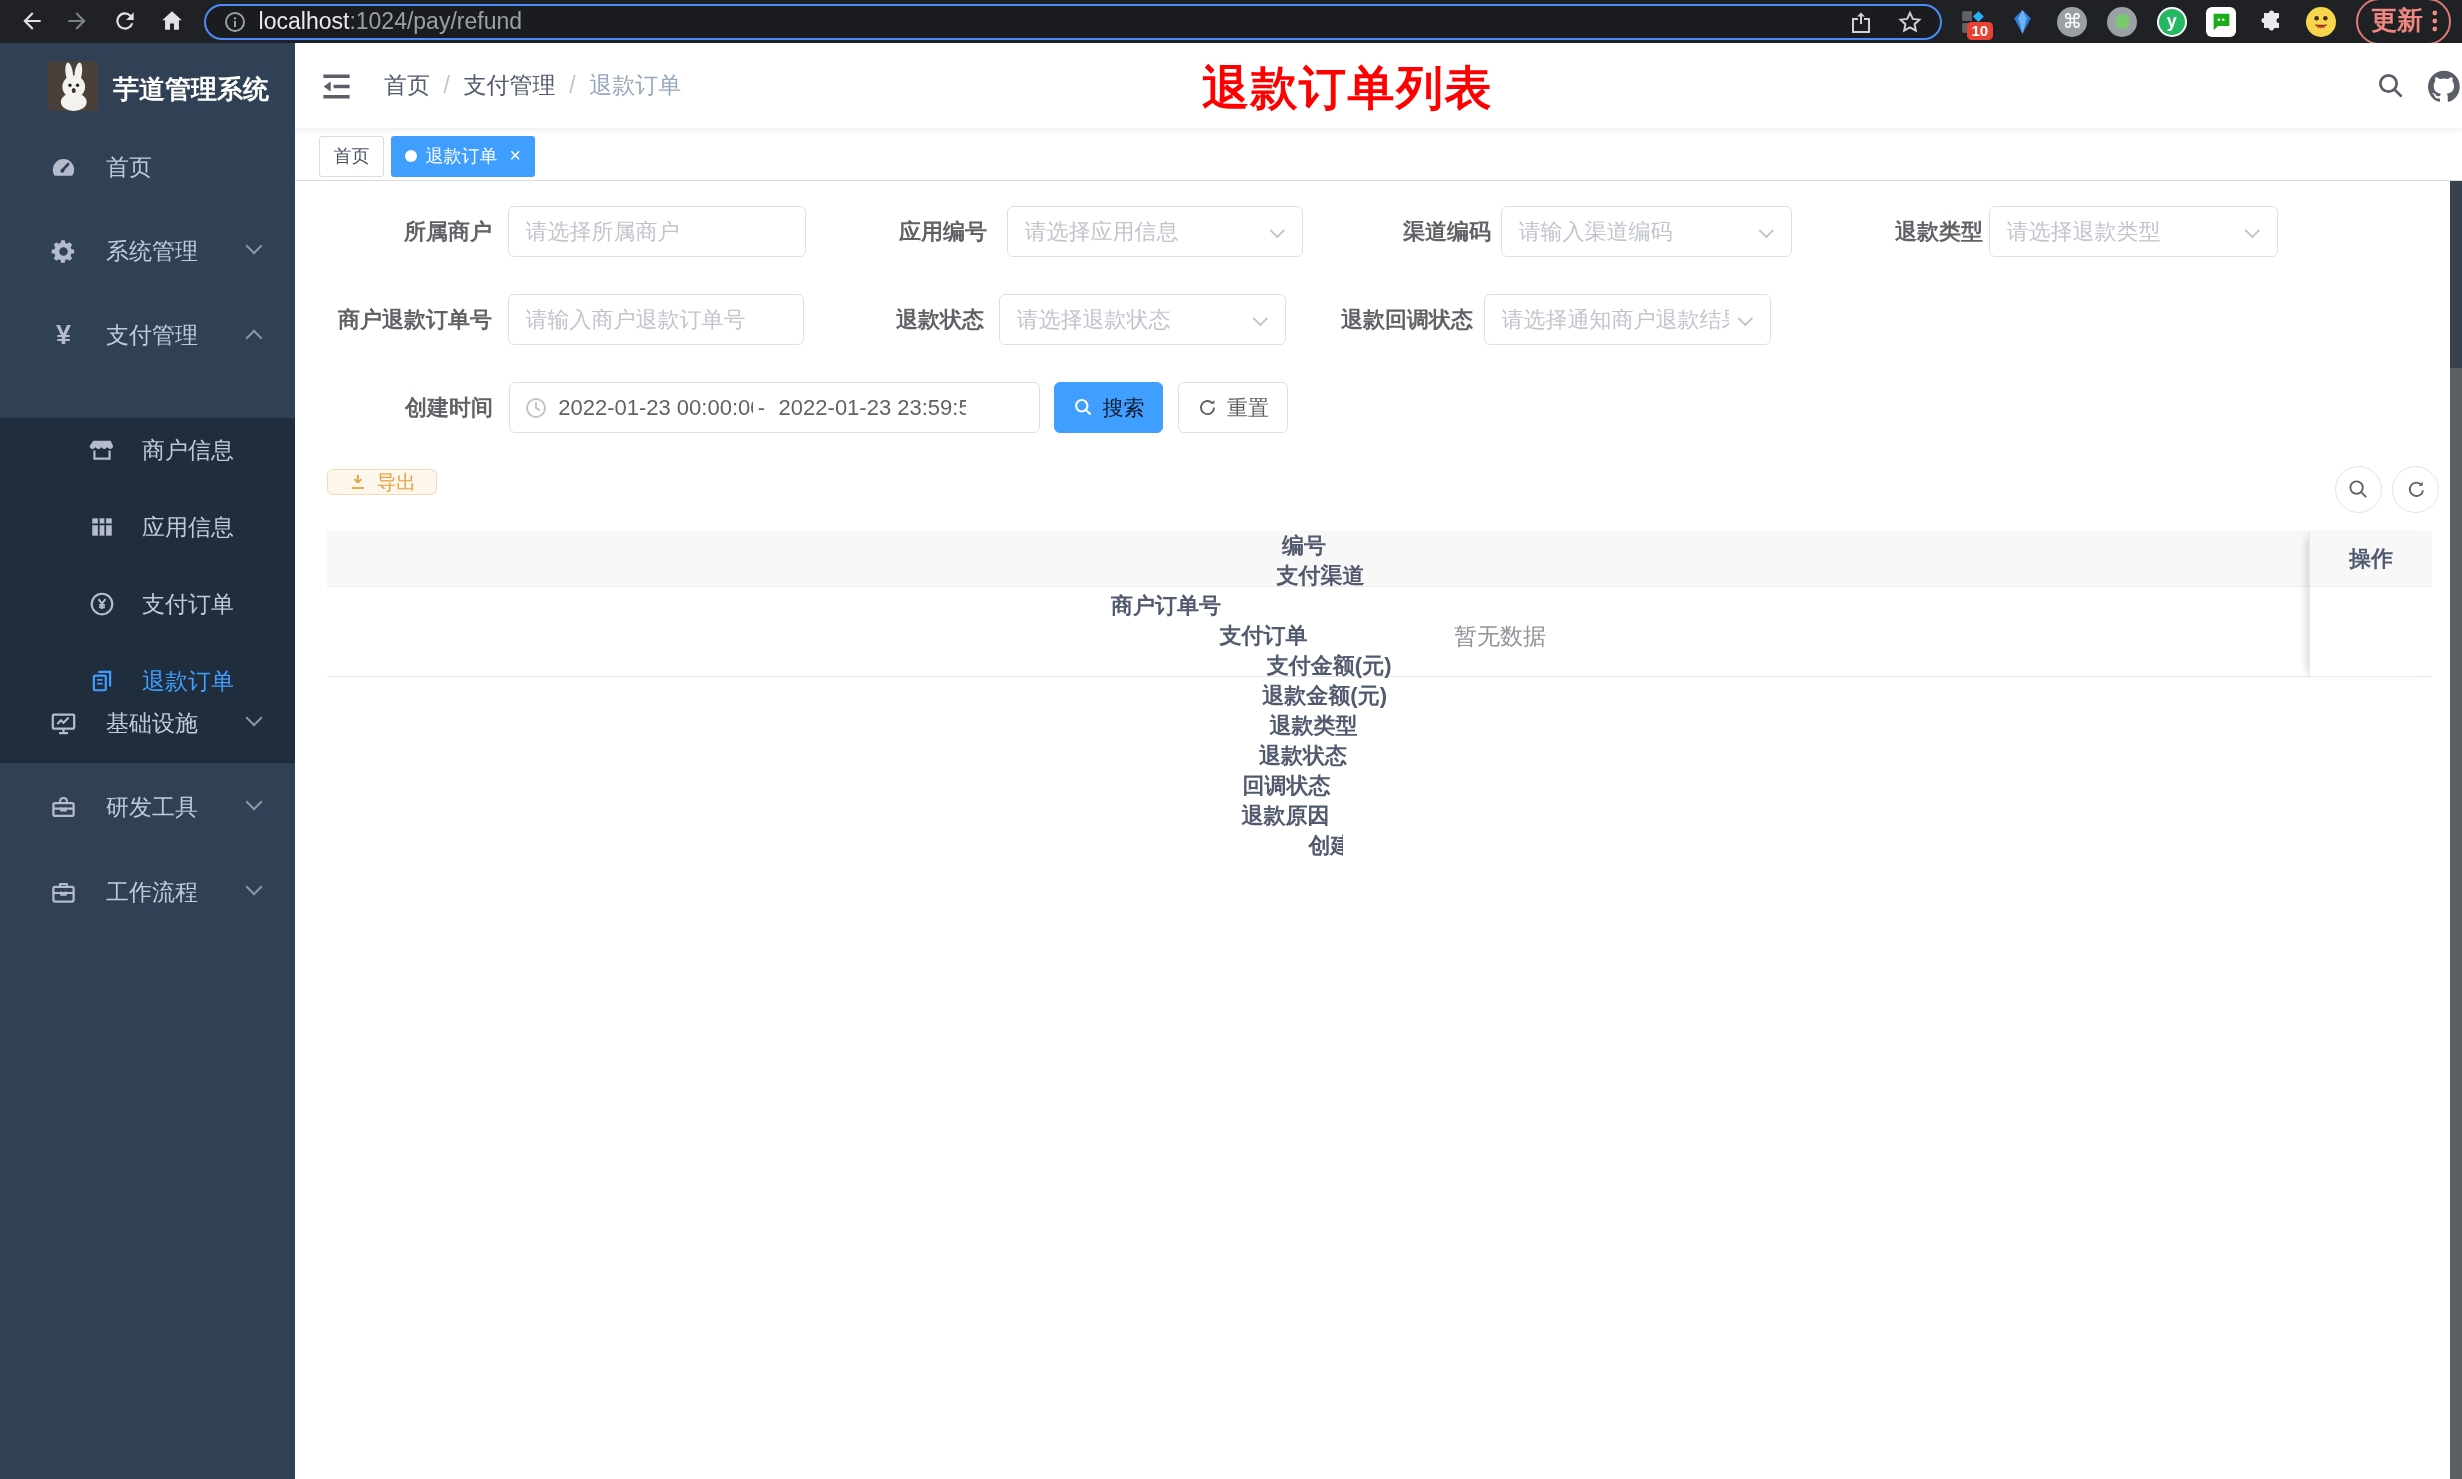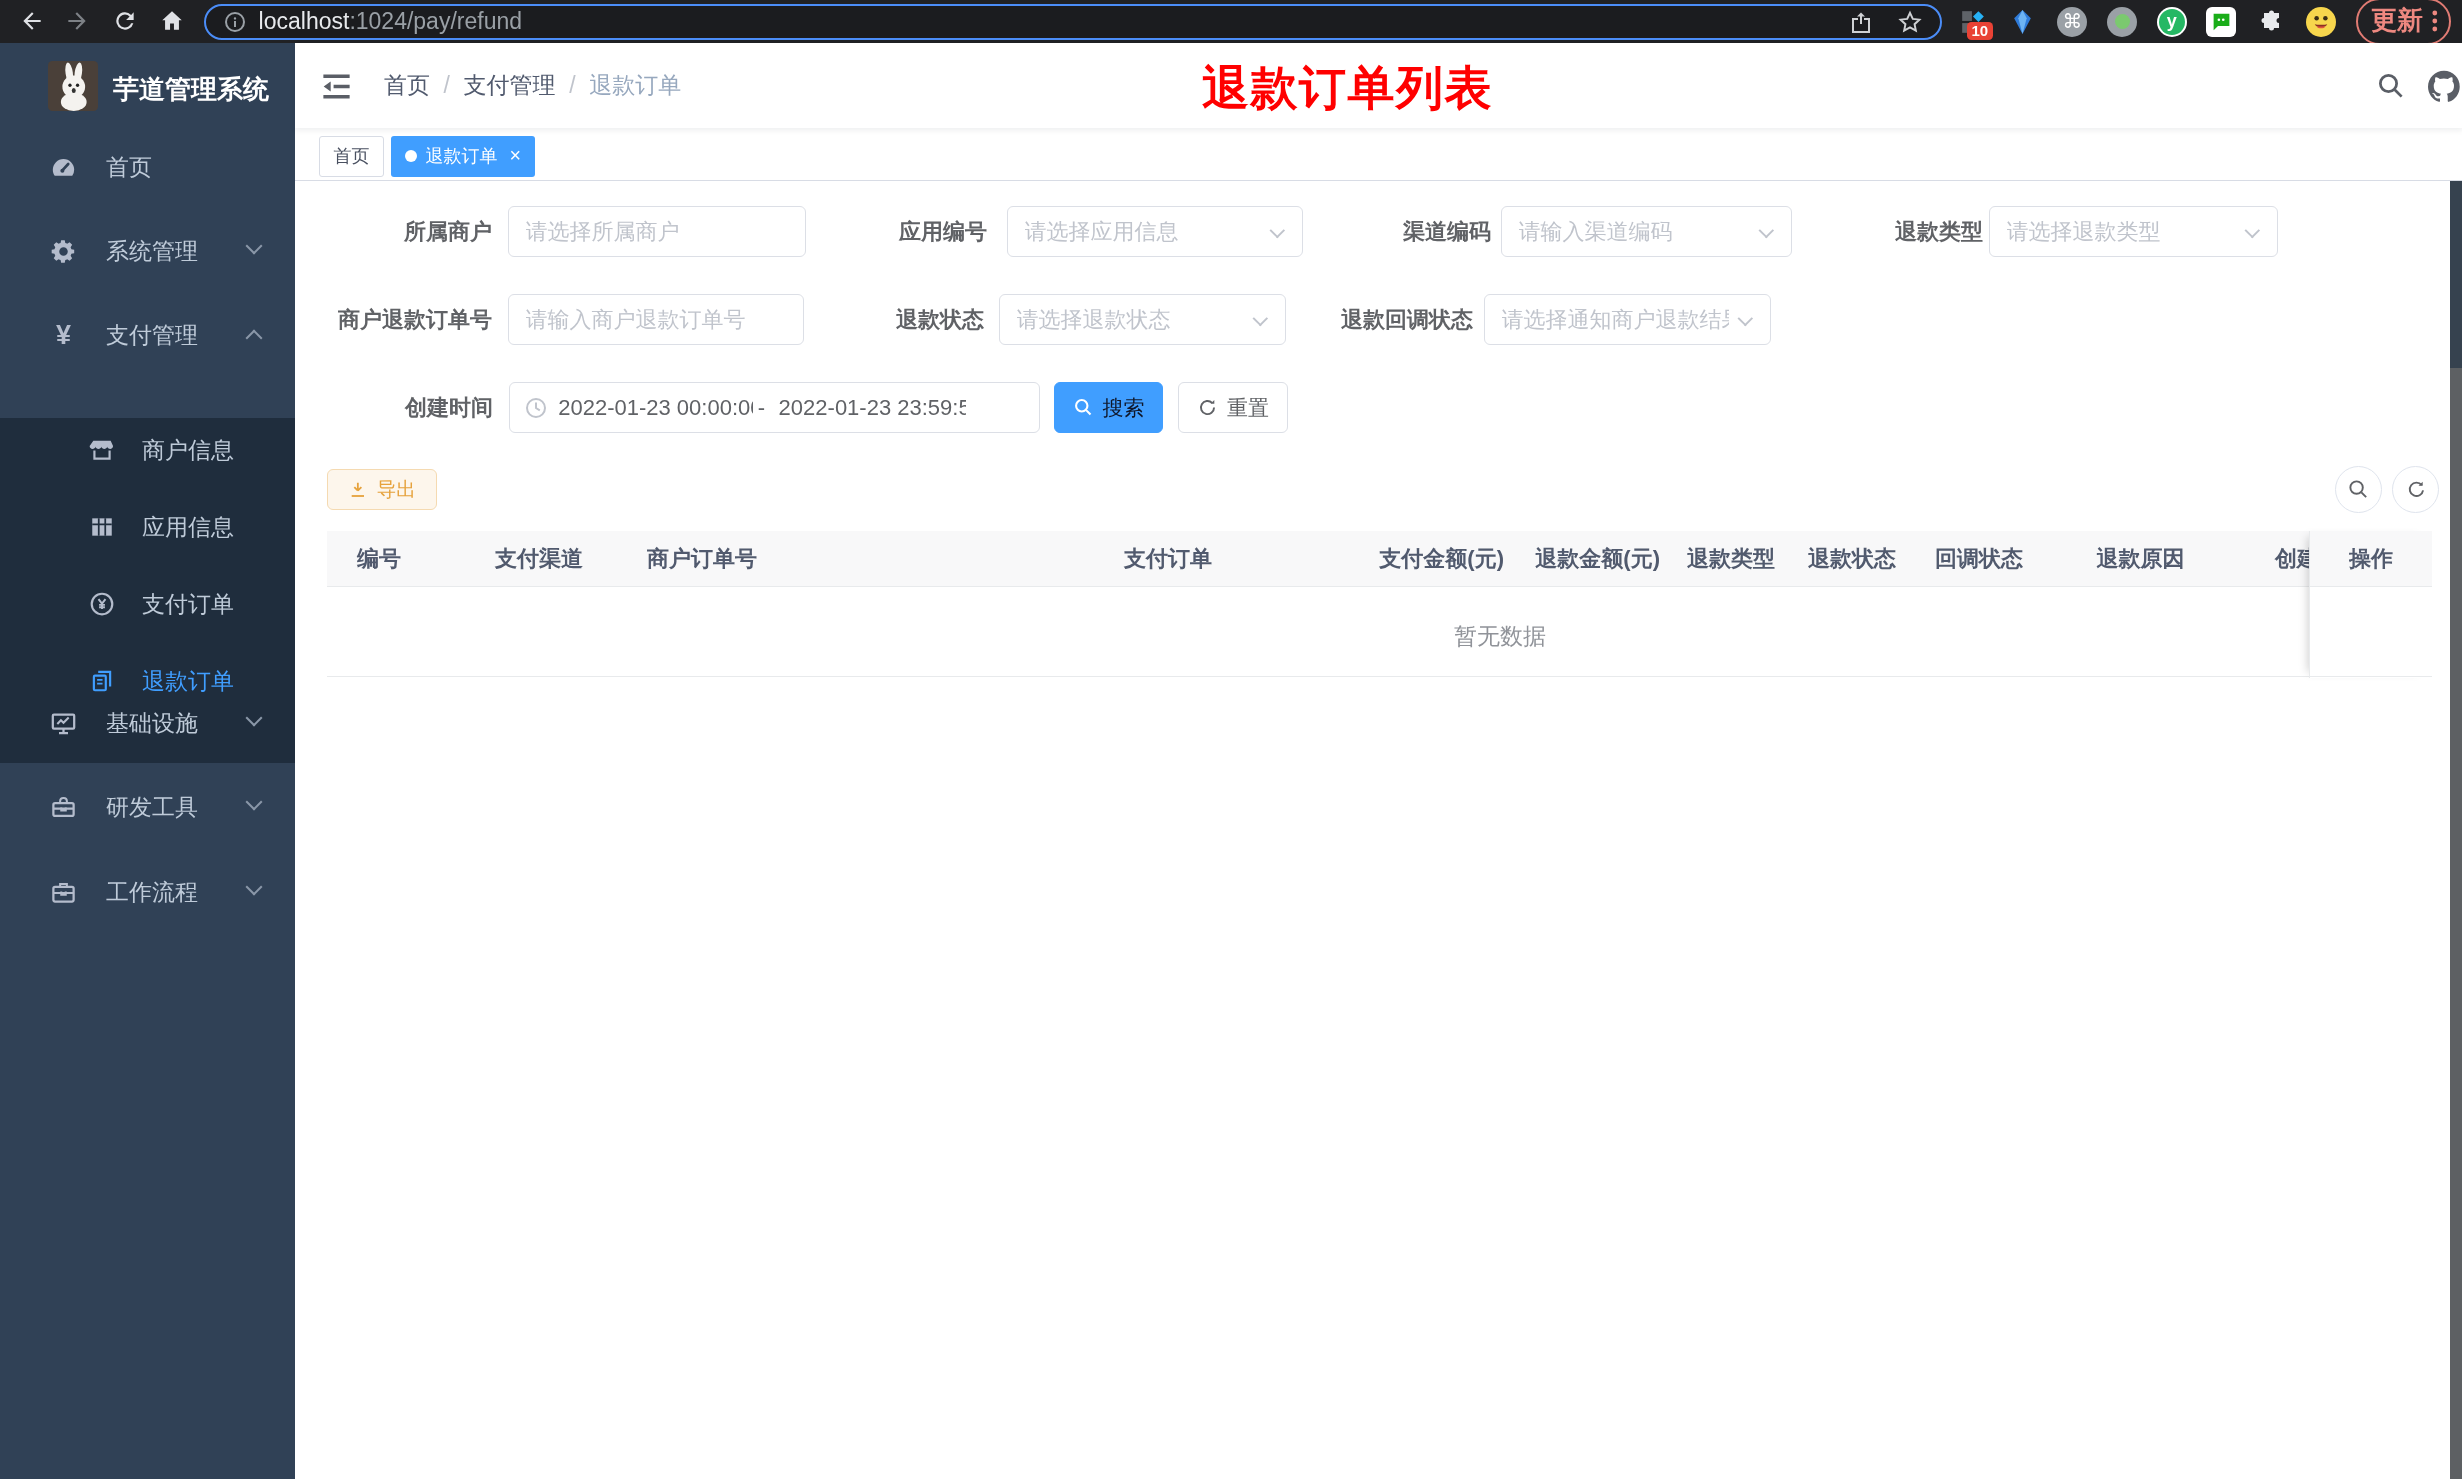--- a/index.html
+++ b/index.html
@@ -51,21 +51,21 @@
   .ph { color:#c0c4cc; overflow:hidden; white-space:nowrap; }
   .selchev { width:10.6px; height:10.6px; border-right:2.3px solid #c0c4cc; border-bottom:2.3px solid #c0c4cc; transform:rotate(45deg); position:absolute; right:19.7px; top:18px; }
   .dtxt { color:#606266; overflow:hidden; white-space:nowrap; flex:none; }
   .btn { position:absolute; height:51px; border-radius:6px; display:flex; align-items:center; justify-content:center; gap:9px; font-size:21px; cursor:pointer; }
   .btn-primary { background:#409eff; color:#0f172a; border:1.5px solid #409eff;justify-content:center; }
   .btn-default { background:#fff; color:#606266; border:1.5px solid #dcdfe6; }
   .btn-warn { background:#fdf6ec; color:#e6a23c; border:1.5px solid #f5dab1; font-size:19.7px; }
   .circbtn { position:absolute; width:47px; height:47px; border-radius:50%; border:1.5px solid #dfe4ed; background:#fff; color:#606266; display:flex; align-items:center; justify-content:center; cursor:pointer; }
 
   
-  #thead { left:327px; top:531px; width:1982px; height:56px; background:#f8f8f9; border-bottom:1.5px solid #e8eaec; display:flex; align-items:center; z-index:1; }
+  #thead { left:327px; top:531px; width:1982px; height:56px; background:#f8f8f9; border-bottom:1.5px solid #e8eaec; display:flex; align-items:center; z-index:1;flex-direction:column; }
   .th { font-size:22px; font-weight:700; color:#515a6e; white-space:nowrap; overflow:hidden; flex:none; }
   #tbody-row { left:327px; top:586px; width:1982px; height:91px; background:#fff; border-bottom:1.5px solid #e8eaec; }
   #opfixed { left:2309px; top:531px; width:123px; height:147px; background:#fff; border-left:1.5px solid #e8eaec; box-shadow:-7.6px 0 9px -6px rgba(0,0,0,.18); z-index:2; }
   #opfixed .hd { height:56px; background:#f8f8f9; border-bottom:1.5px solid #e8eaec; display:flex; align-items:center; justify-content:center; }
   #opfixed .bd { height:90px; border-bottom:1.5px solid #e8eaec; }
   #emptytext { position:absolute; left:1500px; top:621px; transform:translateX(-50%); font-size:23px; color:#909399; }
 
   
   #scrollbar { left:2450px; top:43px; width:12px; height:1437px; background:#5d6063; }
   #scrollthumb { position:absolute; left:0; top:0; width:12px; height:325px; background:#36424f; }
@@ -380,21 +380,21 @@
   <span>搜索</span>
 </div>
 <div class="btn btn-default" style="left:1178px;top:382px;width:110px">
   <svg width="21" height="21" viewBox="0 0 24 24">
       <path d="M19.5 12a7.5 7.5 0 1 1-2.2-5.3" fill="none" stroke="#606266" stroke-width="2.2"></path>
       <path d="M19.8 3.5v4.3h-4.3z" fill="#606266"></path>
     </svg>
   <span>重置</span>
 </div>
 
-<div class="btn btn-warn" style="left:327px;top:469px;width:110px;height:41px">
+<div class="btn btn-warn" style="left:327px;top:469px;width:110px;height:26px">
   <svg width="19.7" height="19.7" viewBox="0 0 24 24">
       <path d="M12 3.5V13m0 0l-4.3-4.3M12 13l4.3-4.3" fill="none" stroke="#e6a23c" stroke-width="2.2"></path>
       <path d="M4.5 19.5h15" stroke="#e6a23c" stroke-width="2.2"></path>
     </svg>
   <span>导出</span>
 </div>
 <div class="circbtn" style="left:2335px;top:466px">
   <svg width="23" height="23" viewBox="0 0 24 24">
       <circle cx="10" cy="10" r="6.5" fill="none" stroke="currentColor" stroke-width="2"></circle>
       <path d="M15 15l5 5" stroke="currentColor" stroke-width="2"></path>

